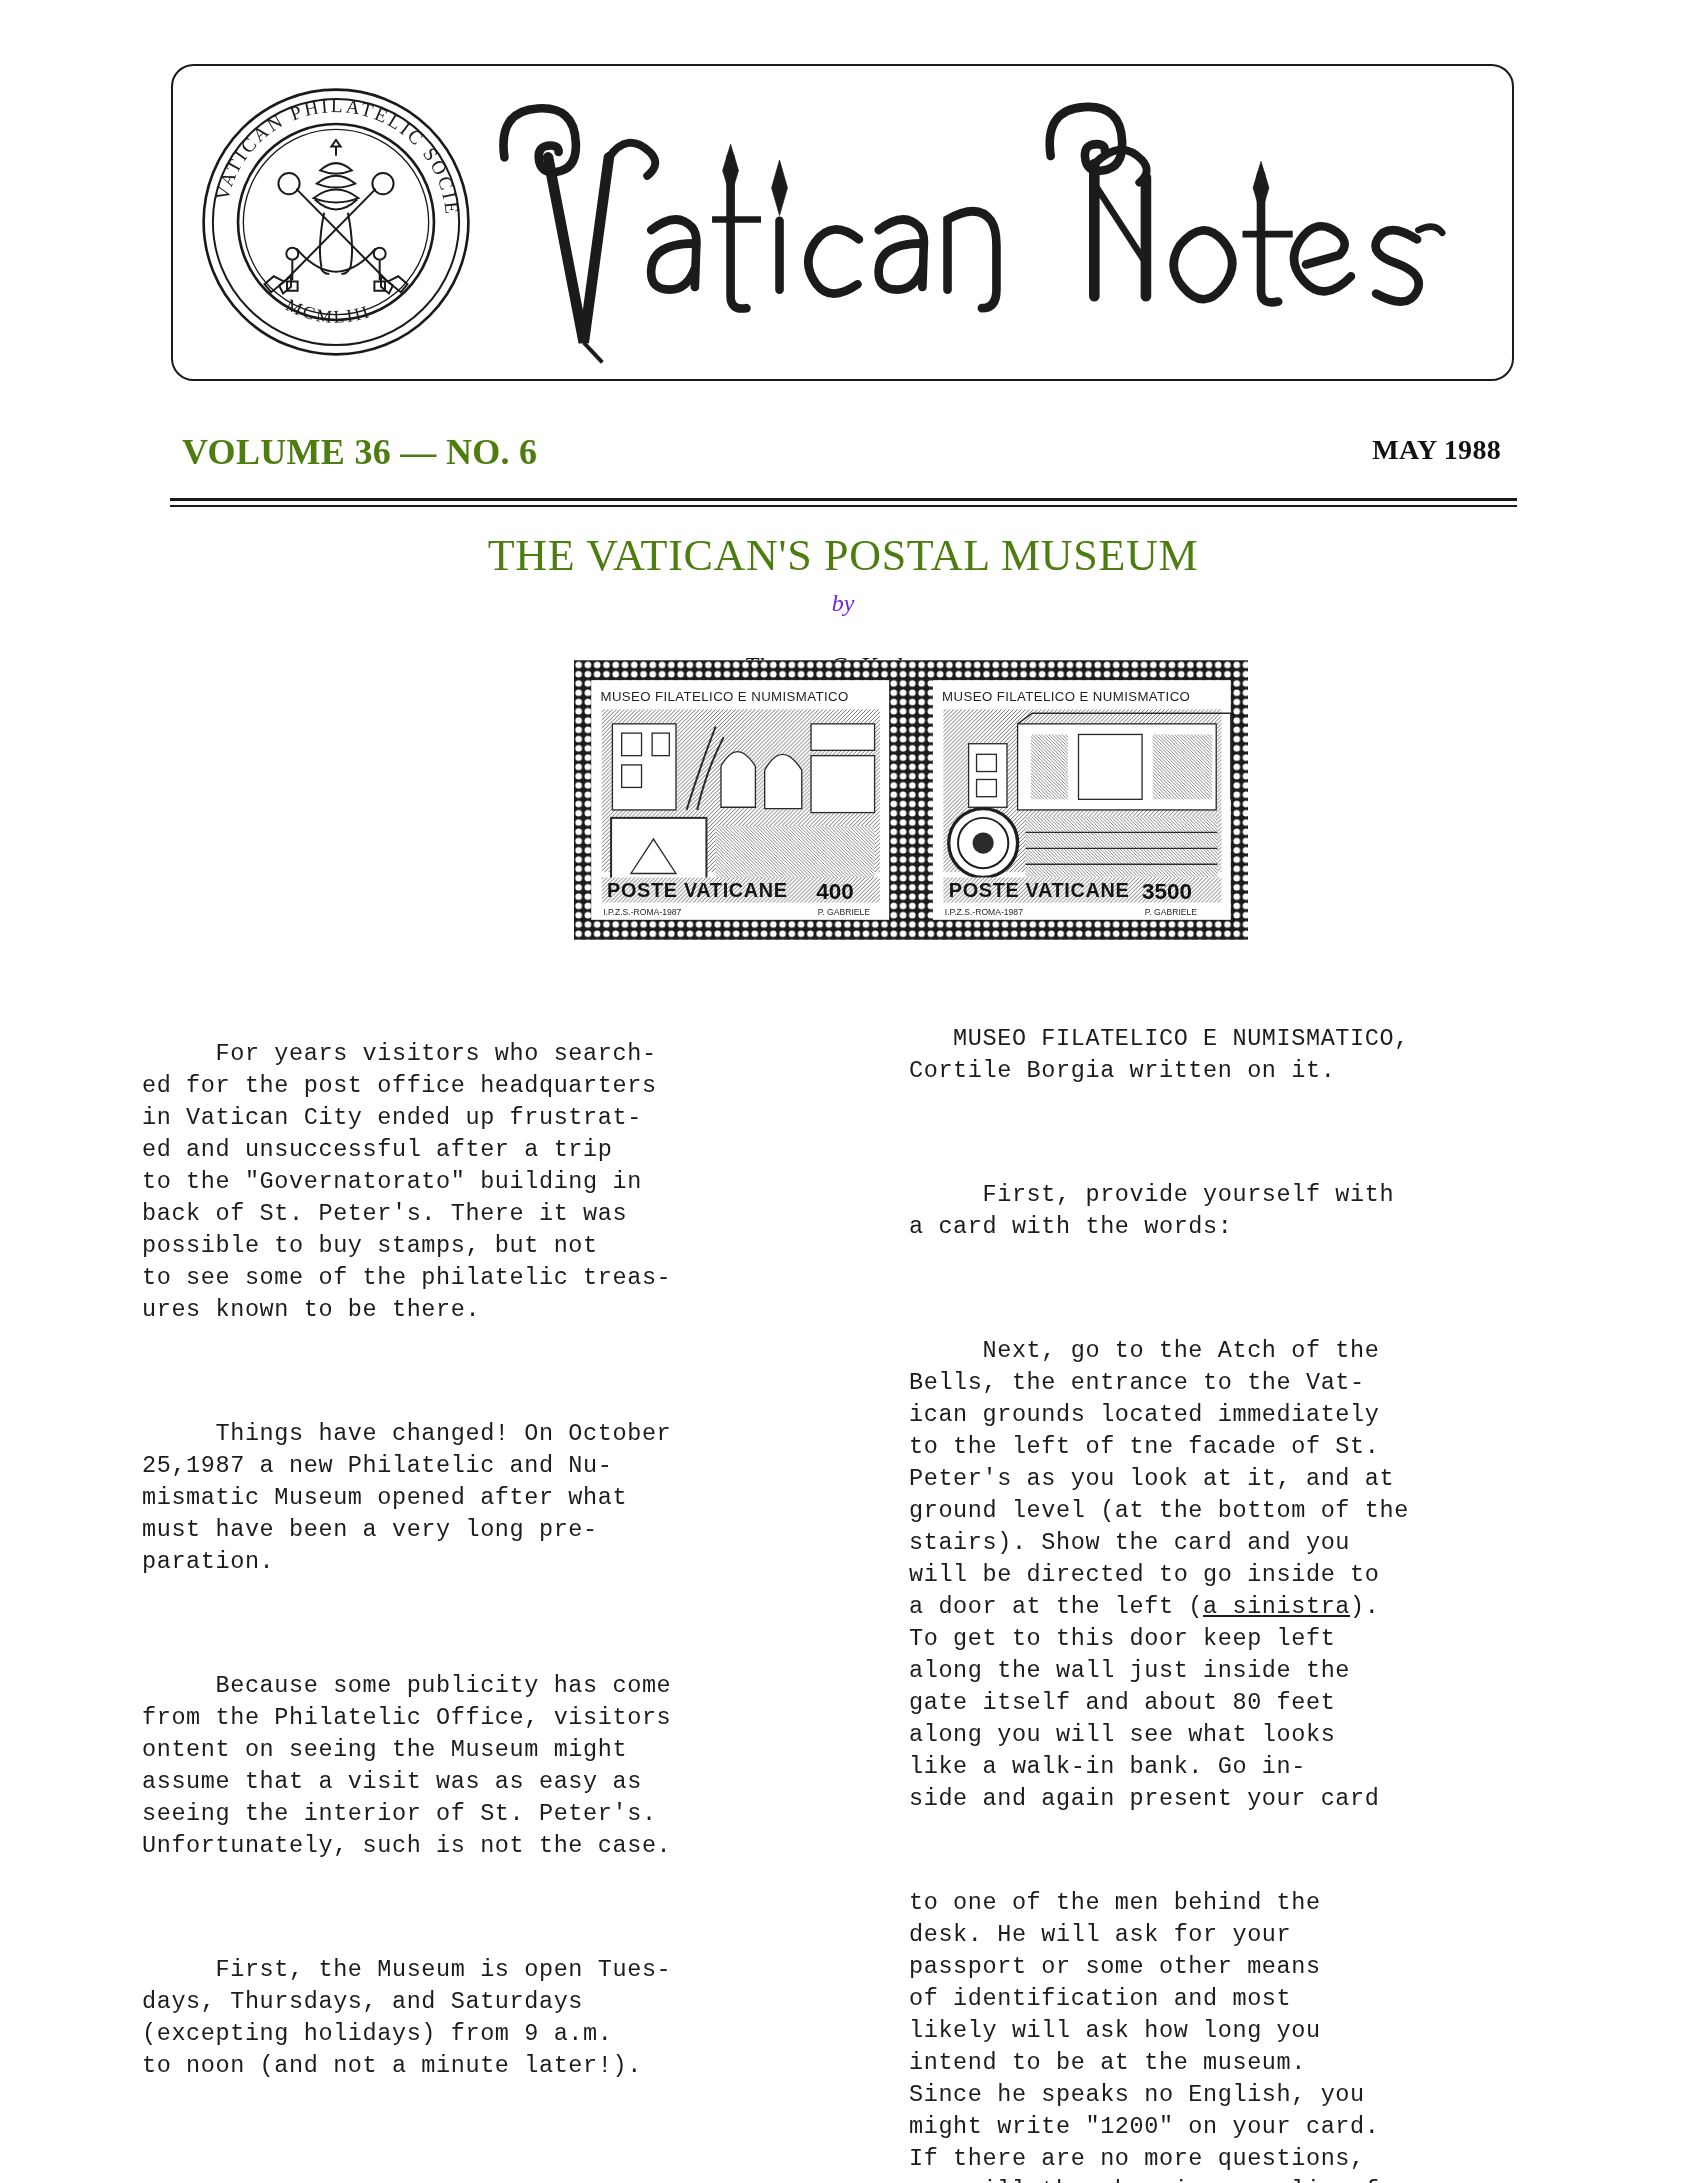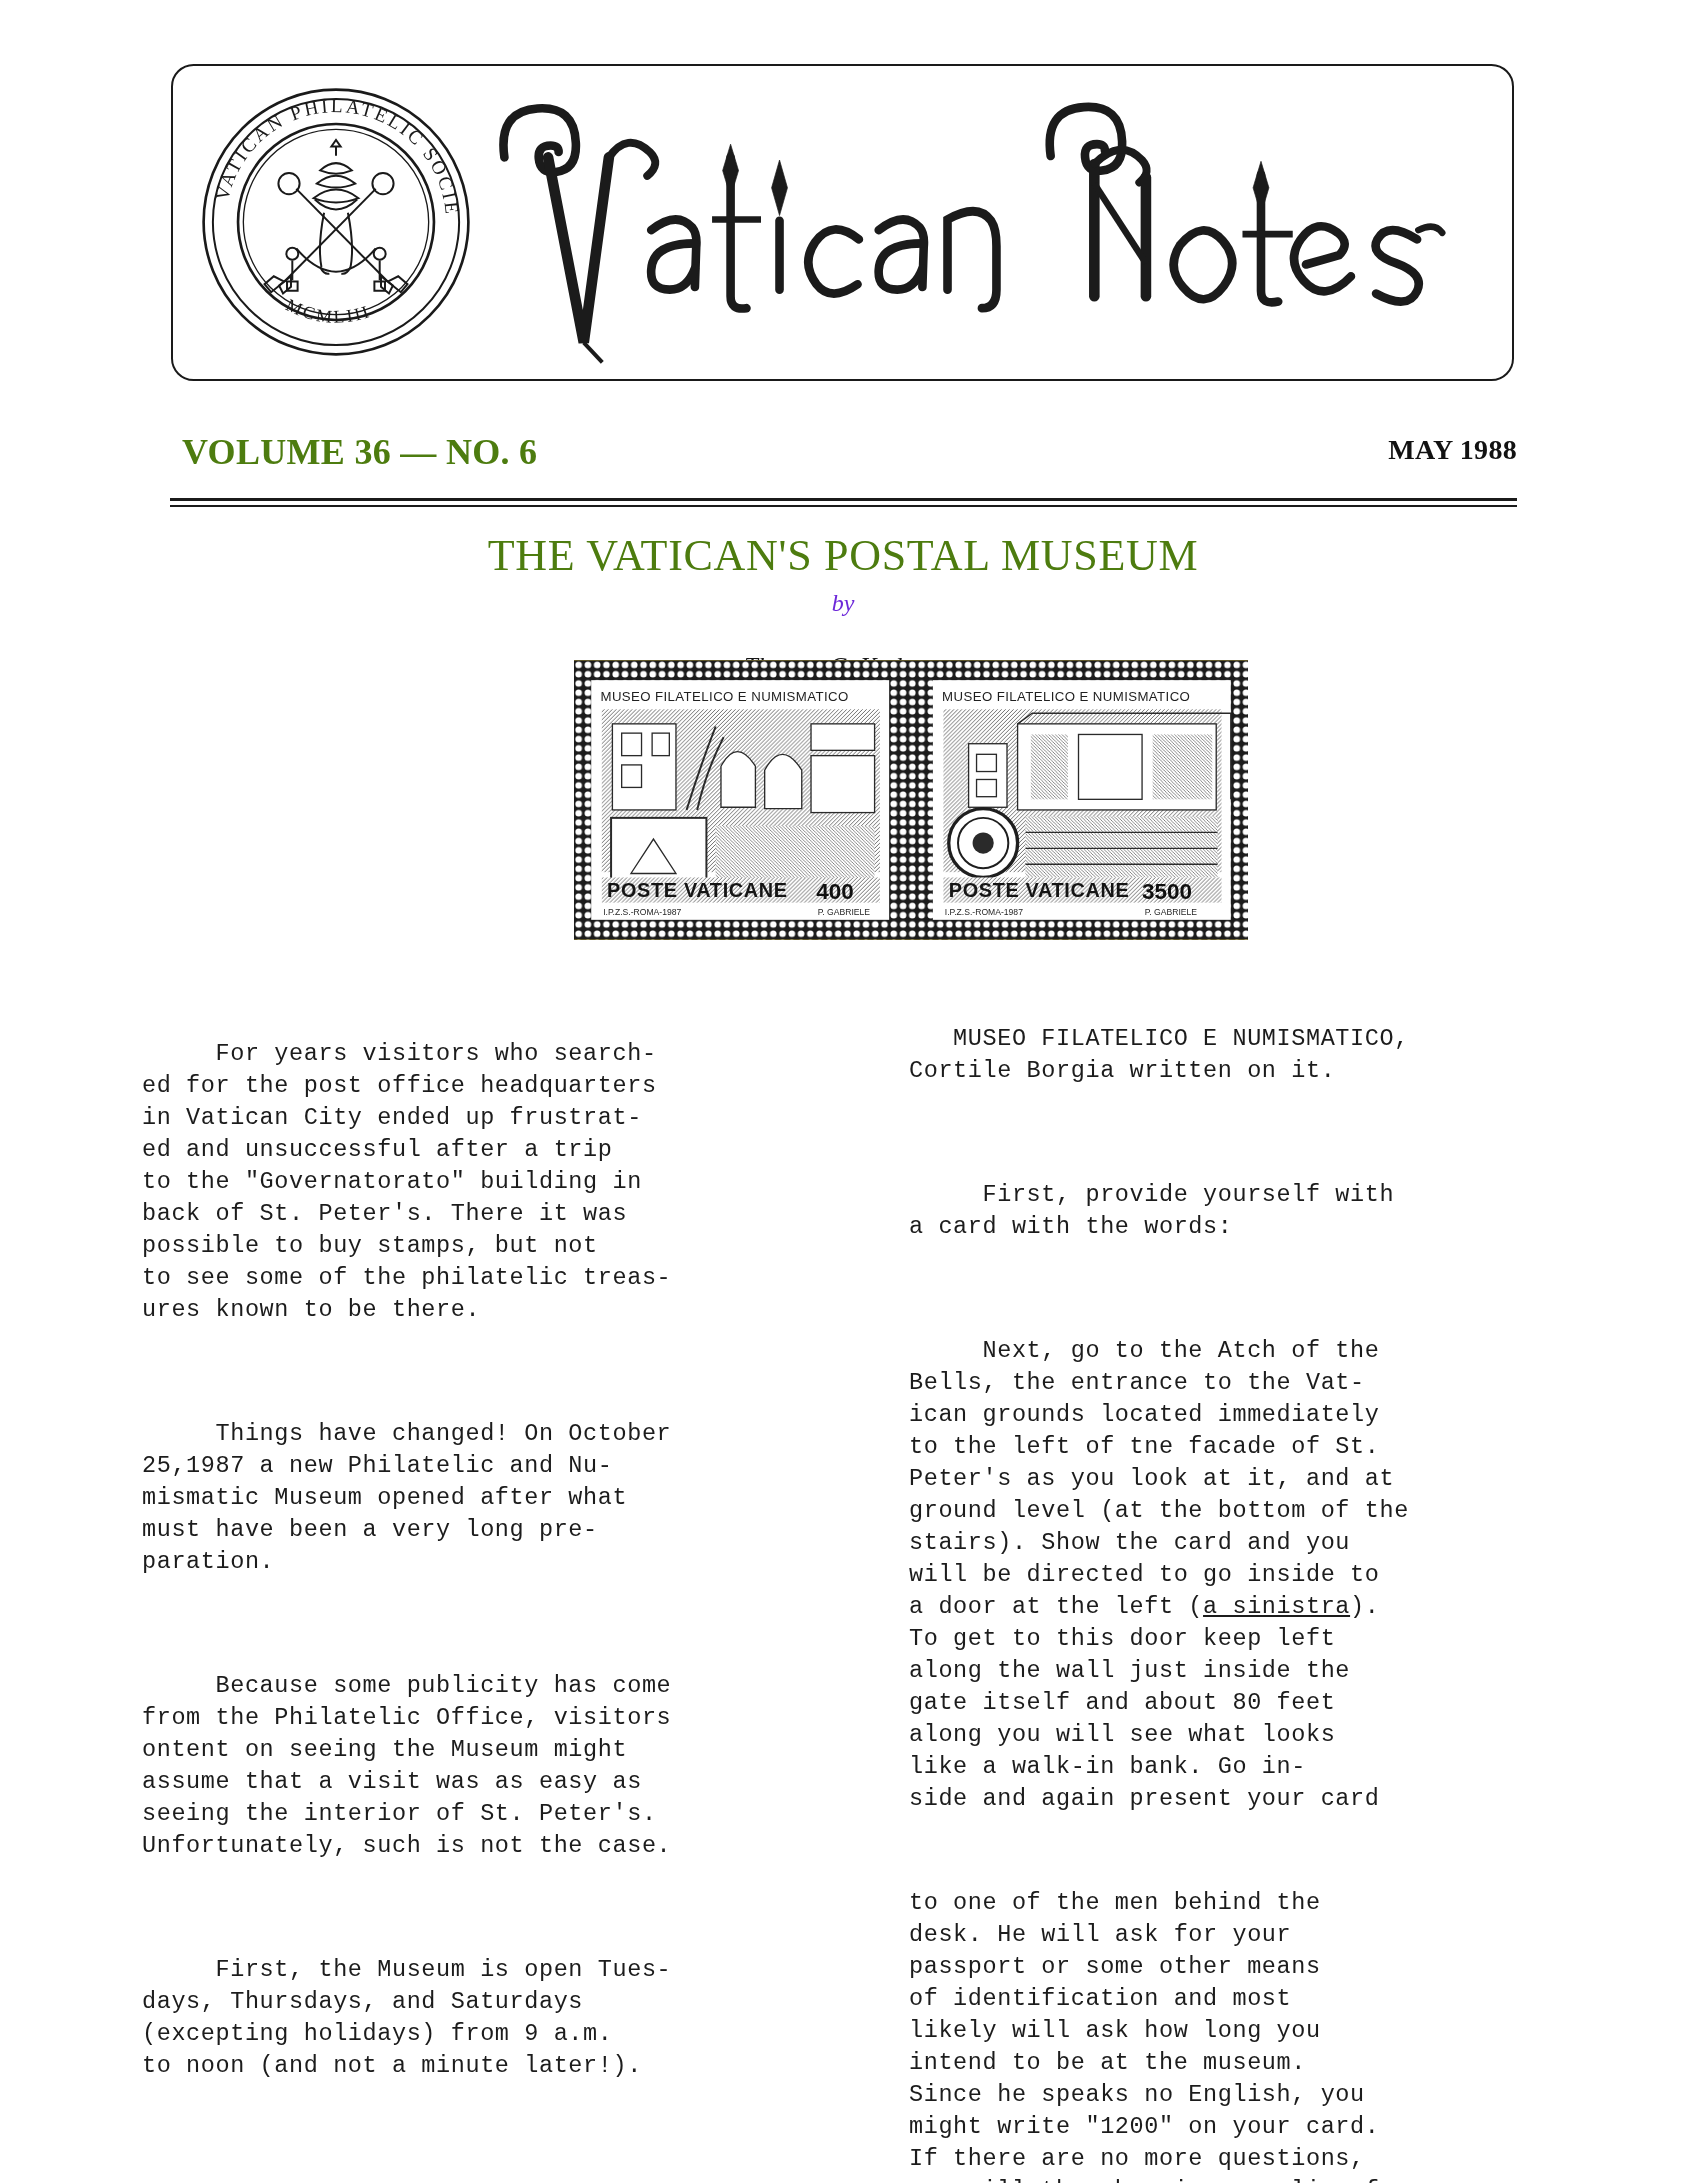--- a/index.html
+++ b/index.html
@@ -64,21 +64,21 @@
     top: 0;
     font-family: "Liberation Serif", serif;
     font-weight: bold;
     font-size: 36px;
     letter-spacing: 0.3px;
     color: #4d7c0f;
     white-space: nowrap;
   }
   .volume-right {
     position: absolute;
-    right: 0px;
+    right: 16px;
     top: 2.6px;
     font-family: "Liberation Serif", serif;
     font-weight: bold;
     font-size: 28px;
     letter-spacing: 0.3px;
     color: #121212;
     white-space: nowrap;
   }
 
   .rule-double {
@@ -135,21 +135,21 @@
     margin-top: 32px;
   }
 
   
   .stamp-block {
     position: absolute;
     left: 574px;
     top: 660px;
     width: 674px;
     height: 280px;
-    background: #fde047;
+    background: #fef9c3;
   }
   .stamp-block svg { display: block; width: 100%; height: 100%; }
 
   
   .col {
     position: absolute;
     font-family: "Liberation Mono", monospace;
     font-size: 23.5px;
     line-height: 32px;
     color: #1c1c1c;

